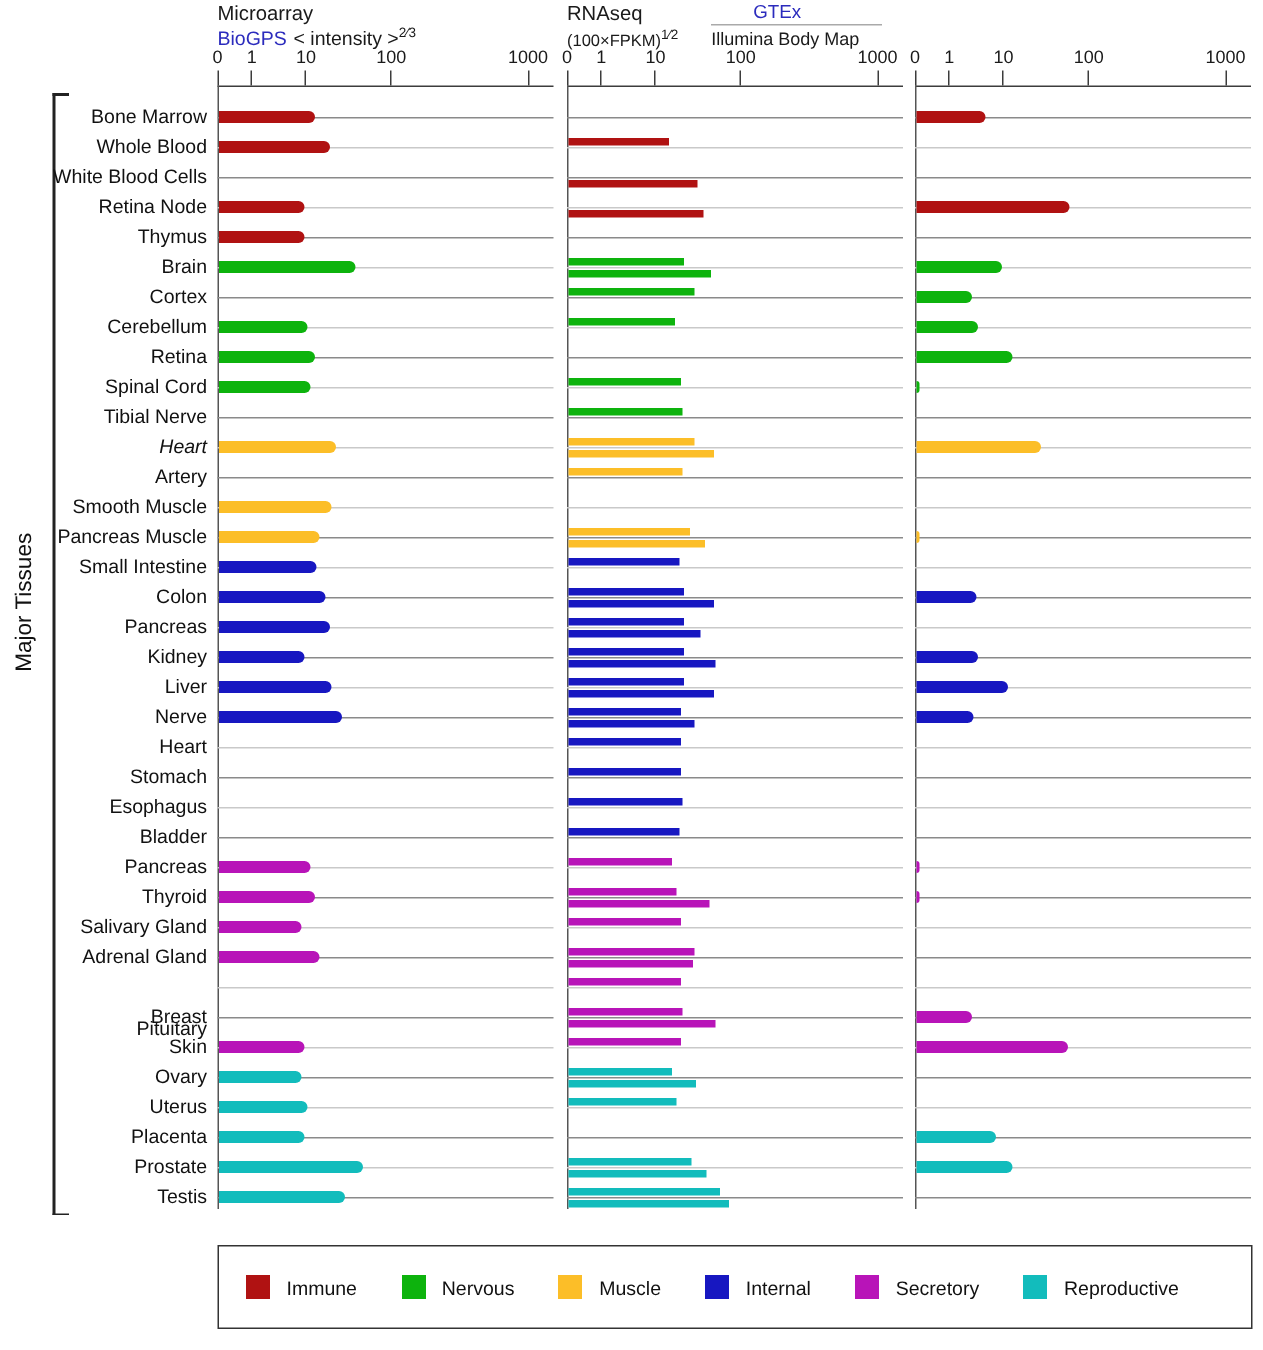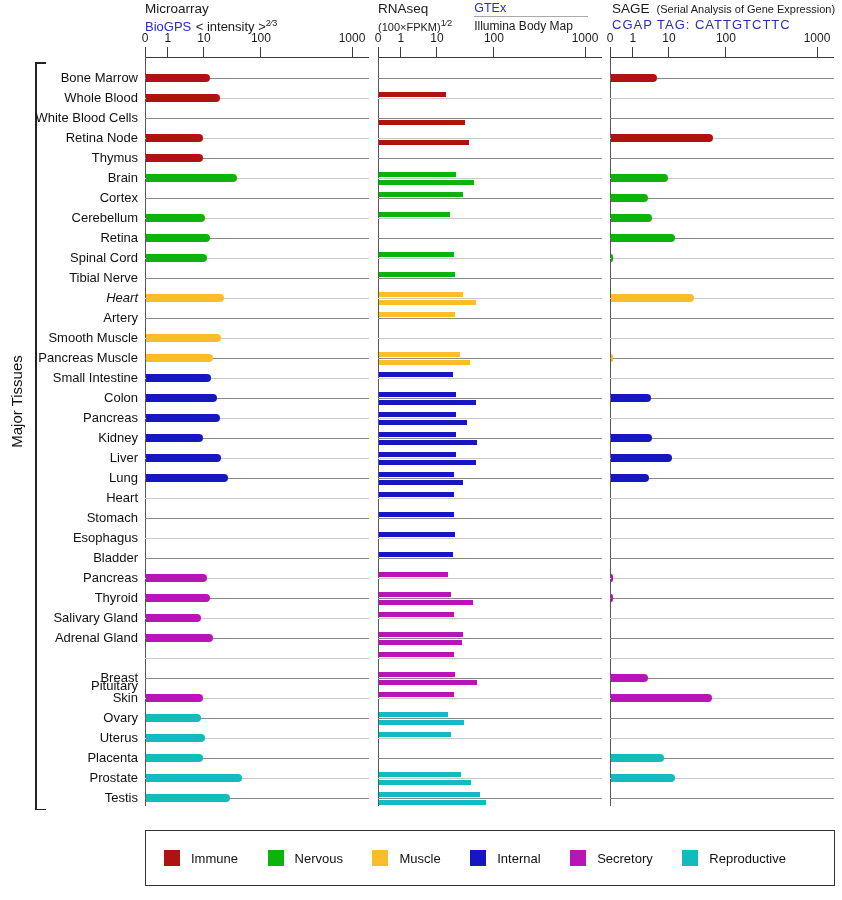--- a/index.html
+++ b/index.html
@@ -65,21 +65,21 @@
       <div class="tissue-label" style="top: 270px;">Tibial Nerve</div>
       <div class="tissue-label" style="top: 290px; font-style: italic;">Heart</div>
       <div class="tissue-label" style="top: 310px;">Artery</div>
       <div class="tissue-label" style="top: 330px;">Smooth Muscle</div>
       <div class="tissue-label" style="top: 350px;">Pancreas Muscle</div>
       <div class="tissue-label" style="top: 370px;">Small Intestine</div>
       <div class="tissue-label" style="top: 390px;">Colon</div>
       <div class="tissue-label" style="top: 410px;">Pancreas</div>
       <div class="tissue-label" style="top: 430px;">Kidney</div>
       <div class="tissue-label" style="top: 450px;">Liver</div>
-      <div class="tissue-label" style="top: 470px;">Lung</div>
+      <div class="tissue-label" style="top: 470px;">Nerve</div>
       <div class="tissue-label" style="top: 490px;">Heart</div>
       <div class="tissue-label" style="top: 510px;">Stomach</div>
       <div class="tissue-label" style="top: 530px;">Esophagus</div>
       <div class="tissue-label" style="top: 550px;">Bladder</div>
       <div class="tissue-label" style="top: 570px; margin-left: 40px;">Pancreas</div>
       <div class="tissue-label" style="top: 590px;">Thyroid</div>
       <div class="tissue-label" style="top: 610px;">Salivary Gland</div>
       <div class="tissue-label" style="top: 630px; text-align: right;">Adrenal Gland</div>
       <div class="tissue-label" style="top: 678px;">Pituitary</div>
       <div class="tissue-label" style="top: 670px;">Breast</div>
@@ -102,33 +102,26 @@
   </div>
 
   <div class="abs" style="left:378px;top:1px;display:flex;gap:22px;">
     <div>
       <div class="hdr-title">RNAseq</div>
       <div class="hdr-sub" style="margin-top:2px;">
         <span>(100×FPKM)</span><sup>1⁄2</sup>
       </div>
     </div>
     <div class="gtex-col">
-      <div class="hdr-link" style="font-size:12.5px;">GTEx</div>
+      <div class="hdr-link" style="font-size:12.5px;margin-left:28px;">GTEx</div>
       <div class="gtex-sep"></div>
       <div class="hdr-sub" style="font-size:12px;">Illumina Body Map</div>
     </div>
   </div>
 
-  <div class="abs" style="left:612px;top:1px;">
-    <div style="display:flex;align-items:baseline;gap:7px;">
-      <div class="hdr-title">SAGE</div>
-      <div class="hdr-sub">(Serial Analysis of Gene Expression)</div>
-    </div>
-    <div class="hdr-link" style="letter-spacing:1px;margin-top:1px;">CGAP TAG: CATTGTCTTC</div>
-  </div>
 
   <div id="panels-root" class="abs" style="left:0;top:0;width:842px;height:900px;">
       <div class="abs" style="left: 145px; top: 0px; width: 230px; height: 900px;">
         <div class="axis-line" style="left: 0px; width: 224px;"></div>
         <div class="panel-left-border" style="left: 0px; top: 57px; height: 749px;"></div>
         <div class="tick-mark" style="left: -0.5px;"></div>
         <div class="tick-label" style="left: 0px;">0</div>
         <div class="tick-mark" style="left: 22.27px;"></div>
         <div class="tick-label" style="left: 22.77px;">1</div>
         <div class="tick-mark" style="left: 58.495px;"></div>

